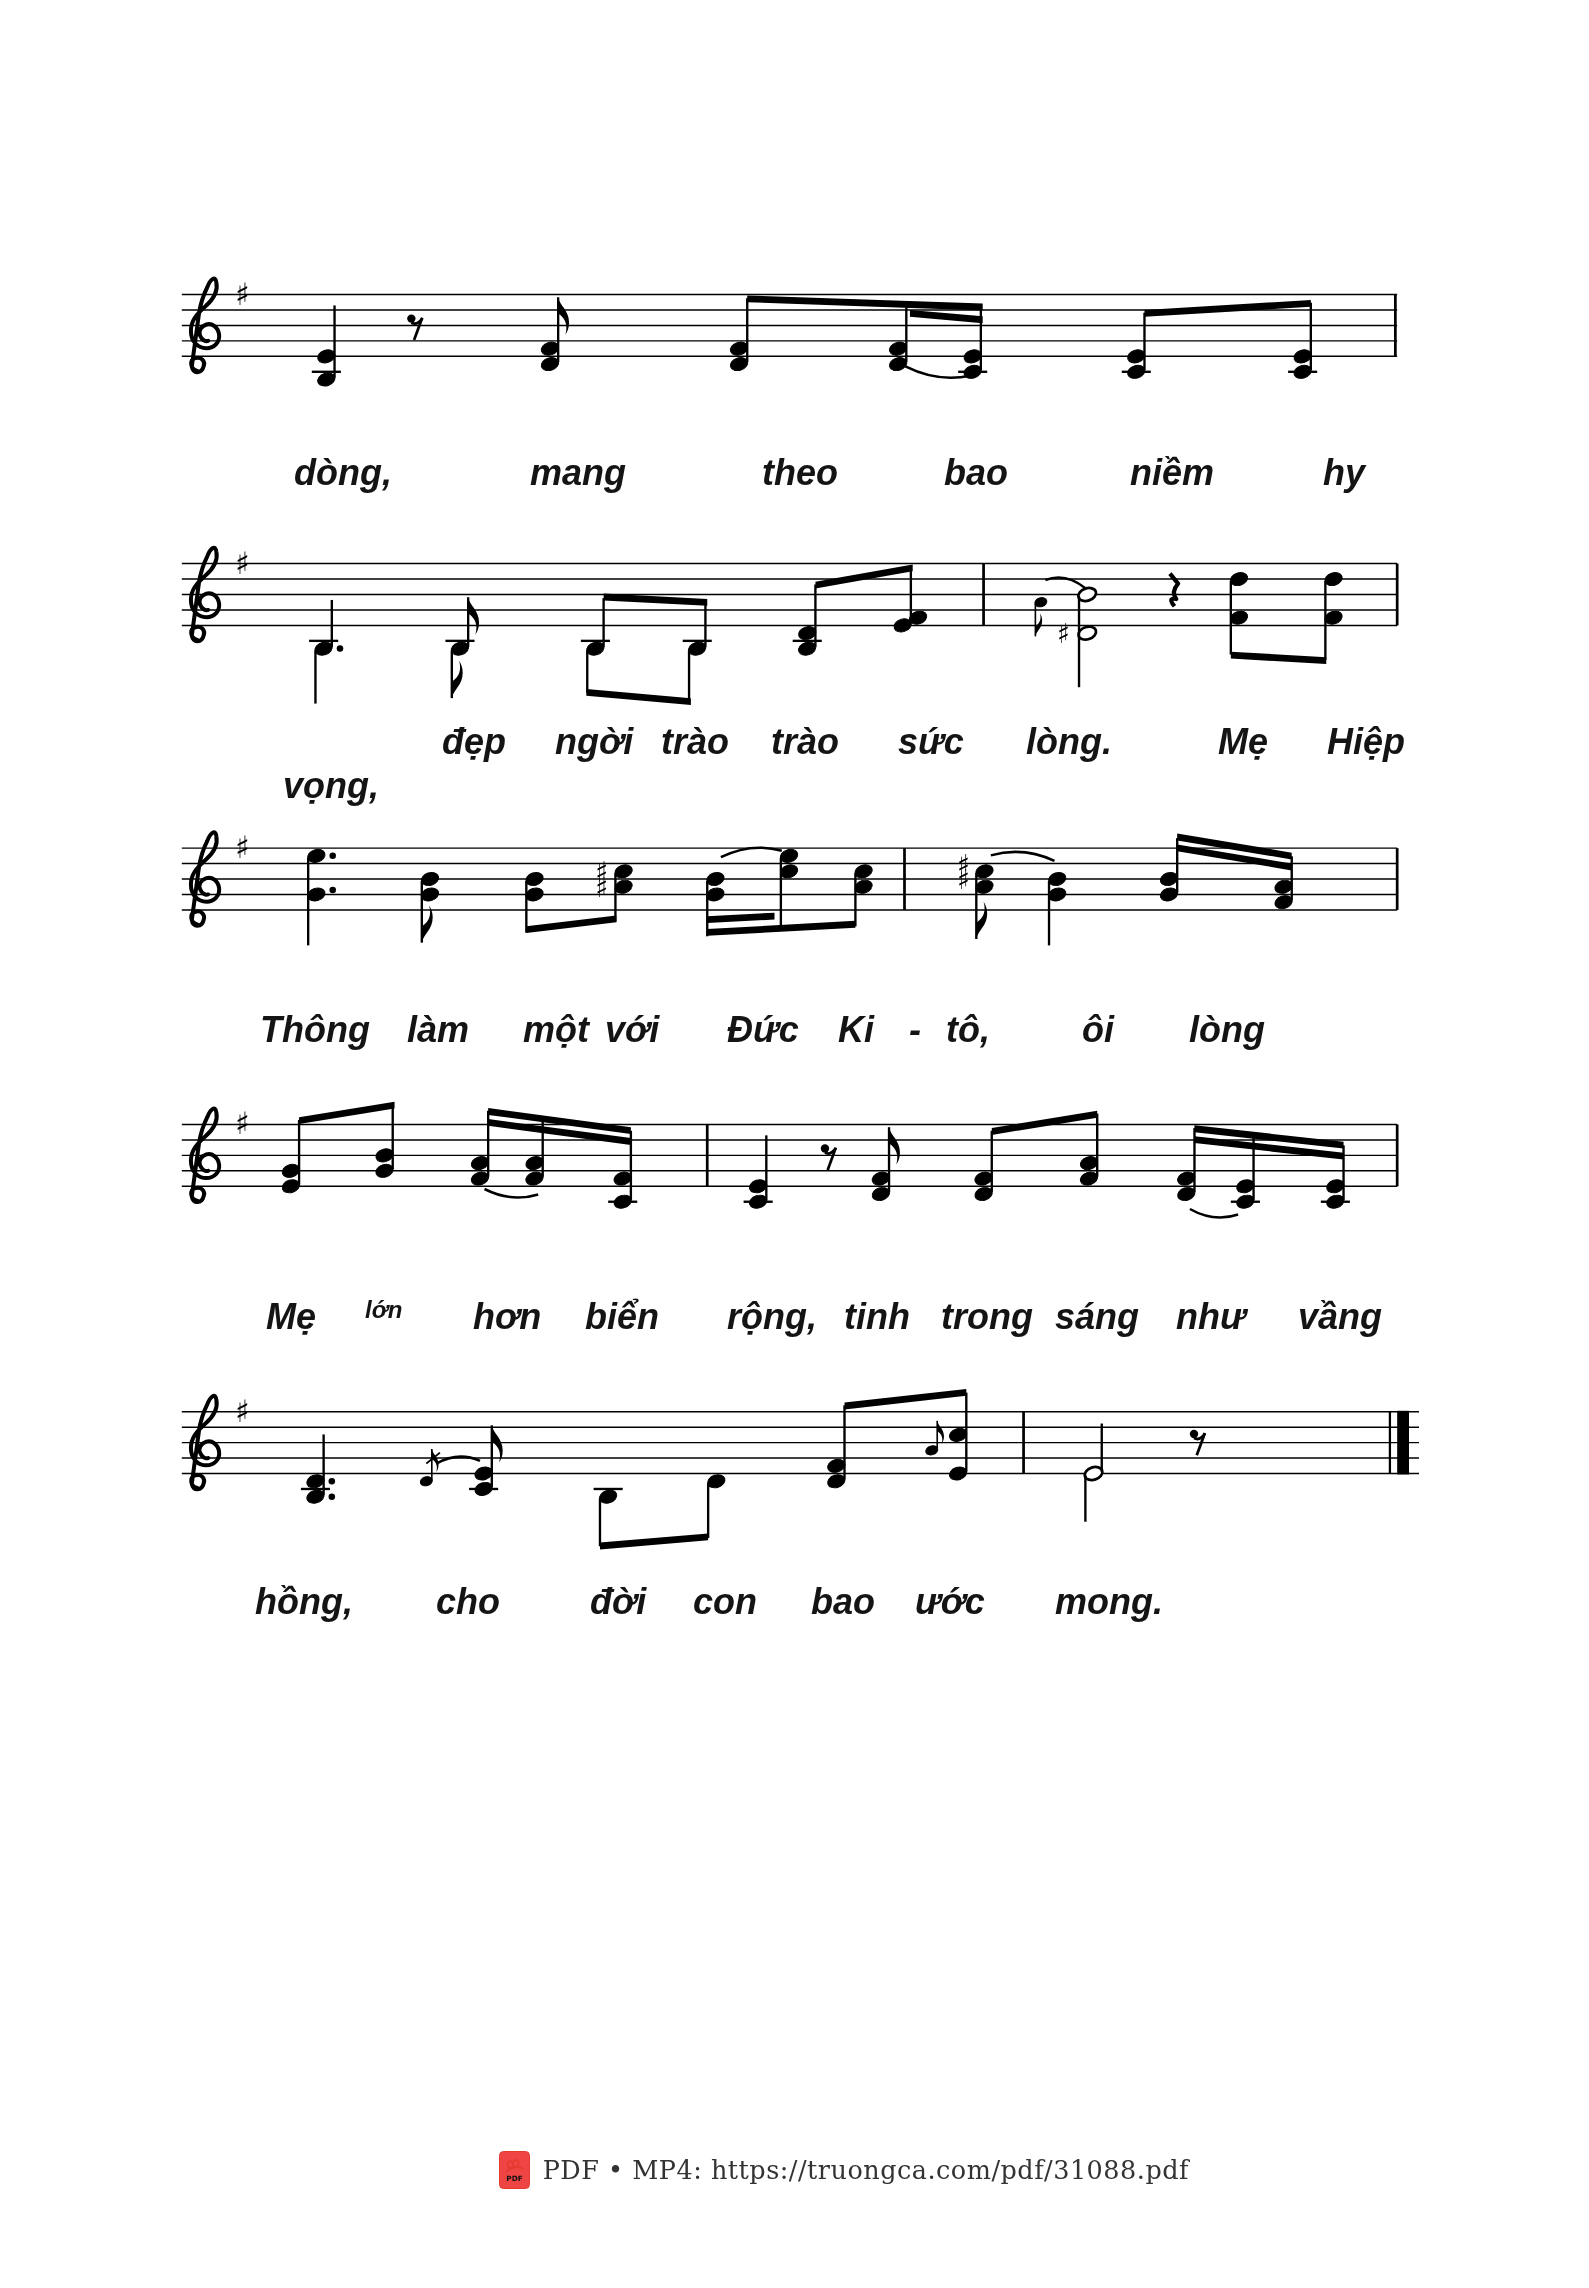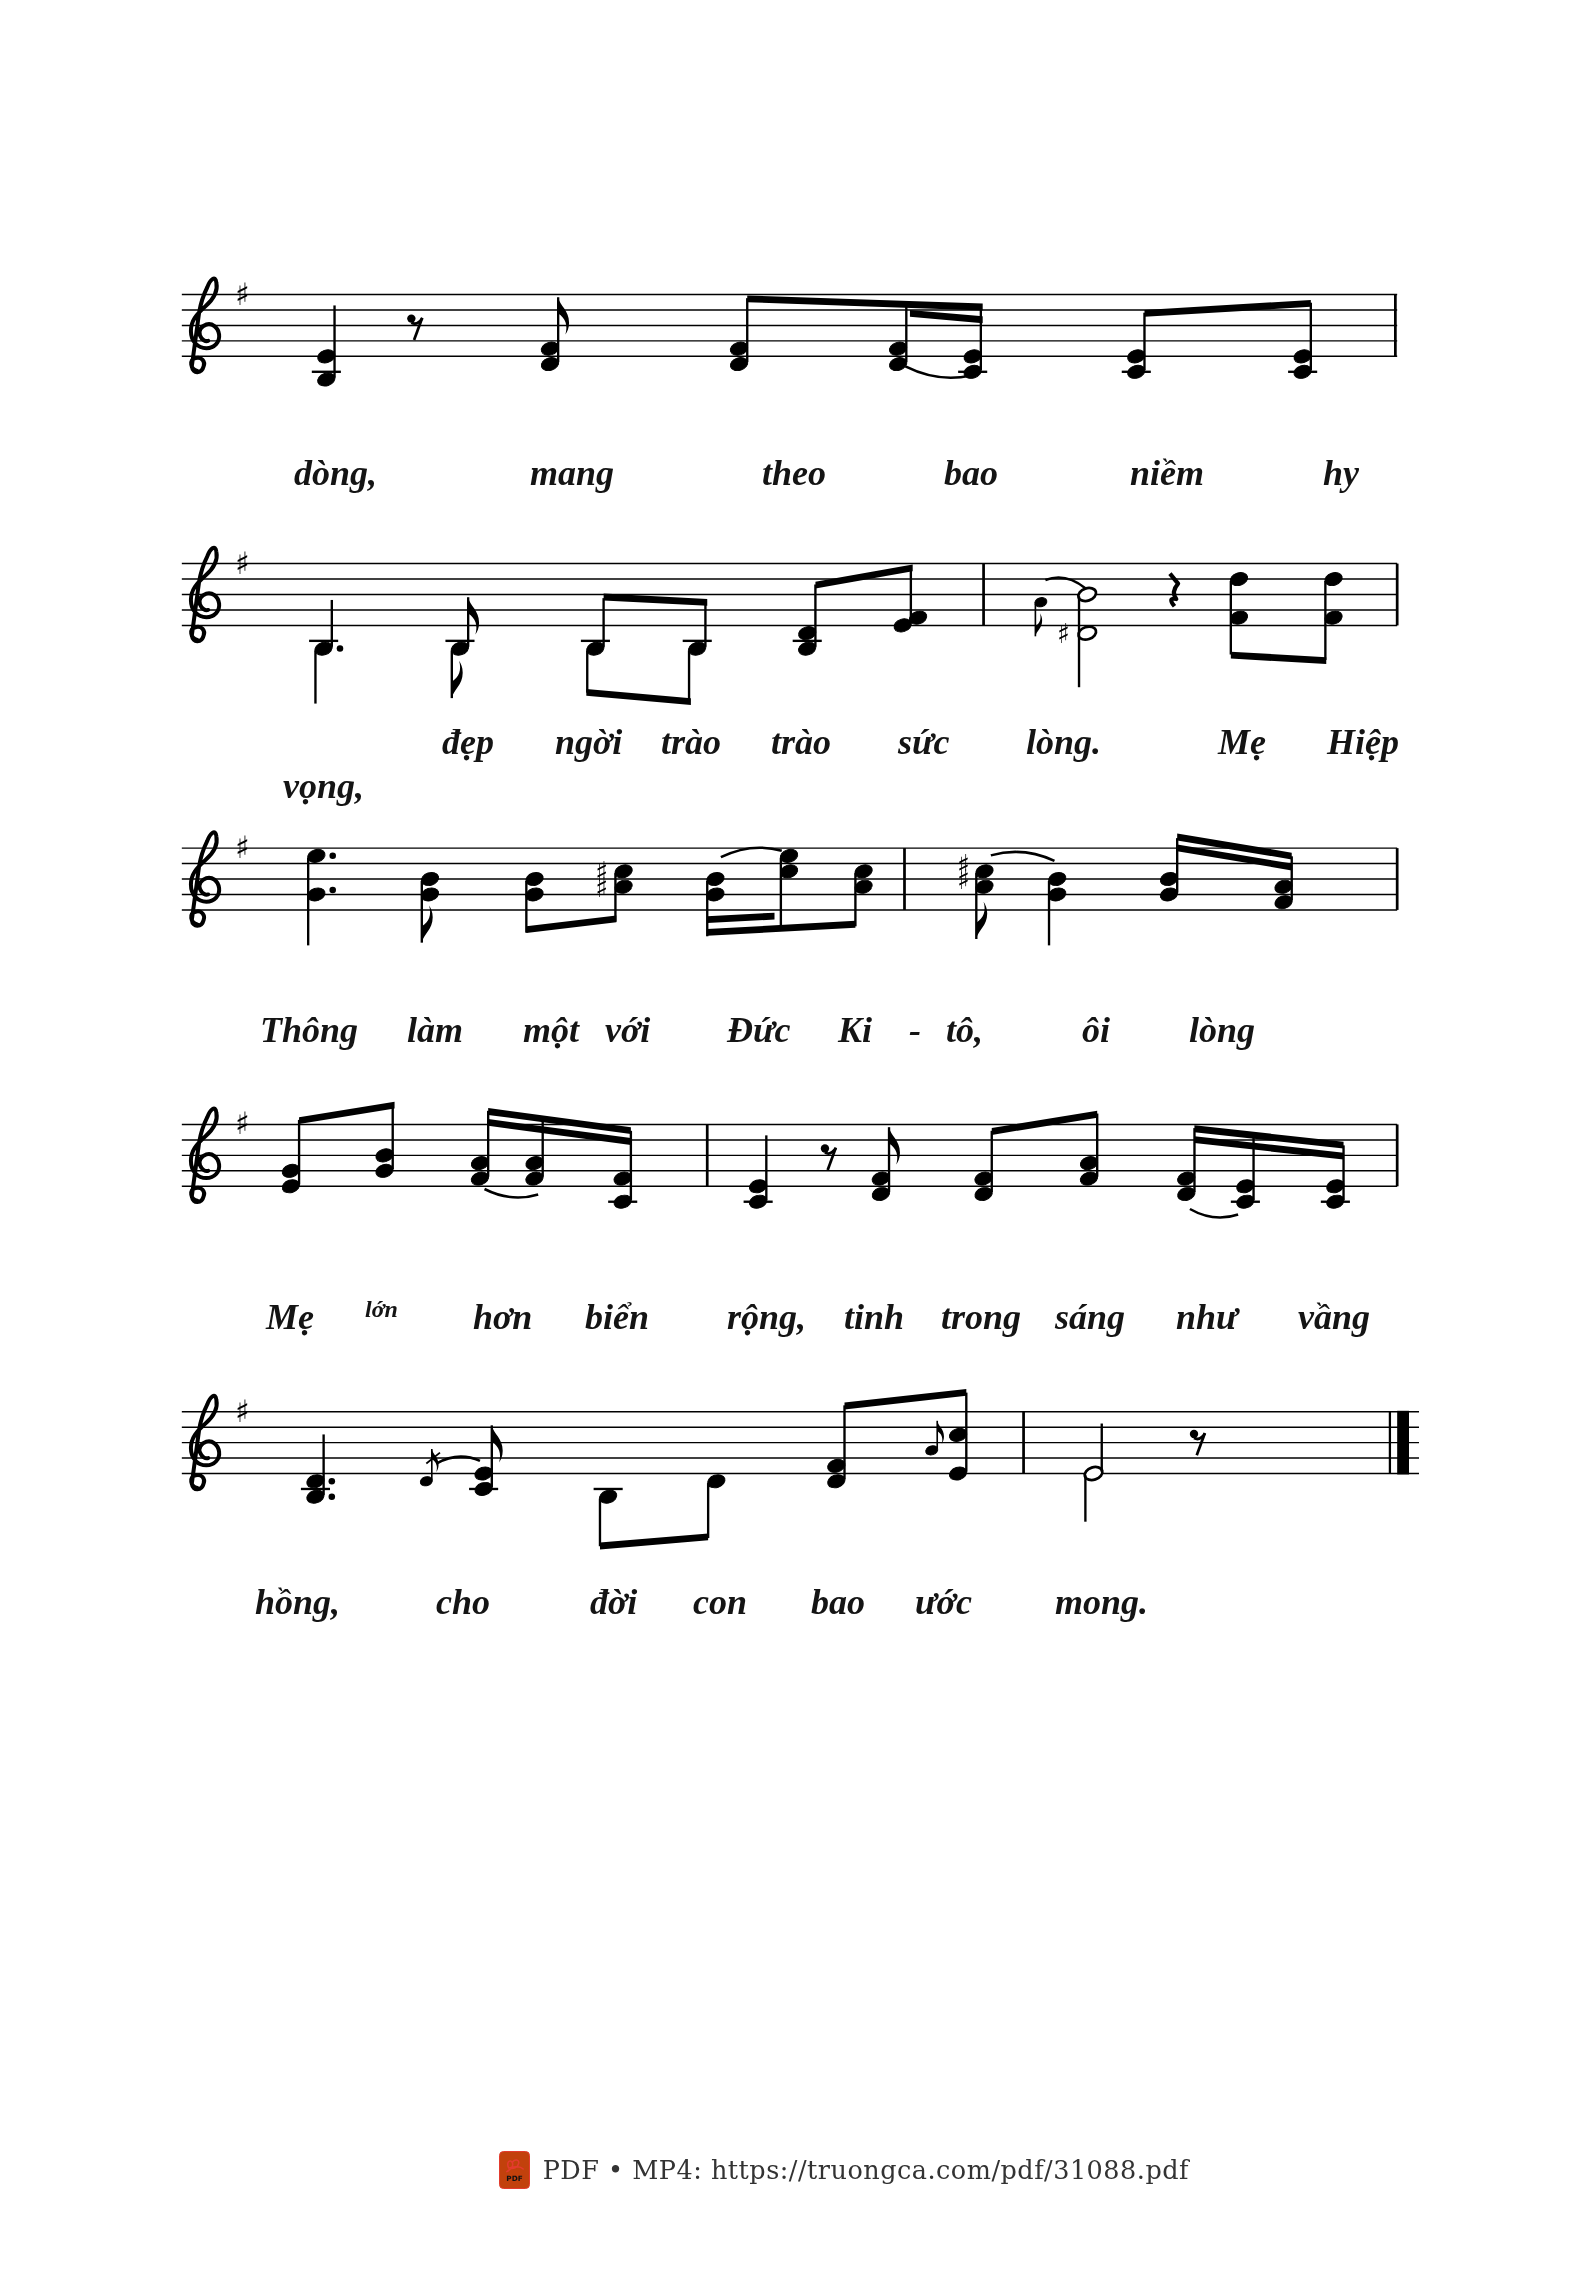--- a/index.html
+++ b/index.html
@@ -2,23 +2,23 @@
 <html style="font-size:14.5px"><head>
 <meta charset="utf-8">
 <style>
   html,body{margin:0;padding:0;background:#888;}
   .page{position:relative;width:1589px;height:2288px;background:#ffffff;overflow:hidden;
         font-family:"DejaVu Serif", serif;}
   #score{position:absolute;left:0;top:0;}
   .lyrics-layer{position:absolute;left:0;top:0;width:100%;height:100%;pointer-events:none;}
   .lyric-line{position:absolute;left:0;width:100%;height:47px;}
   .lyric-word{position:absolute;white-space:nowrap;font-style:italic;font-weight:bold;
-              color:#141414;font-family:Liberation Serif, serif;}
+              color:#141414;font-family:Liberation Sans, sans-serif;}
   .footer{position:absolute;display:flex;align-items:center;gap:12.7px;}
-  .pdf-icon{width:31px;height:38px;border:1.8px solid #e33b2e;border-radius:4.5px;background:#c2410c;
+  .pdf-icon{width:31px;height:38px;border:1.8px solid #e33b2e;border-radius:4.5px;background:#ef4444;
             display:flex;flex-direction:column;align-items:center;justify-content:center;box-sizing:border-box;}
   .pdf-icon-label{font-family:"DejaVu Sans", sans-serif;font-size:7.3px;font-weight:bold;color:#111;line-height:1;margin-top:0.9px;}
   .footer-text{font-size:25.5px;color:#333;letter-spacing:0.5px;}
 </style>
 </head>
 <body>
 
 <div class="page">
   <svg id="score" xmlns="http://www.w3.org/2000/svg" width="1589" height="2288" viewBox="0 0 1748 2517">
       <g>

